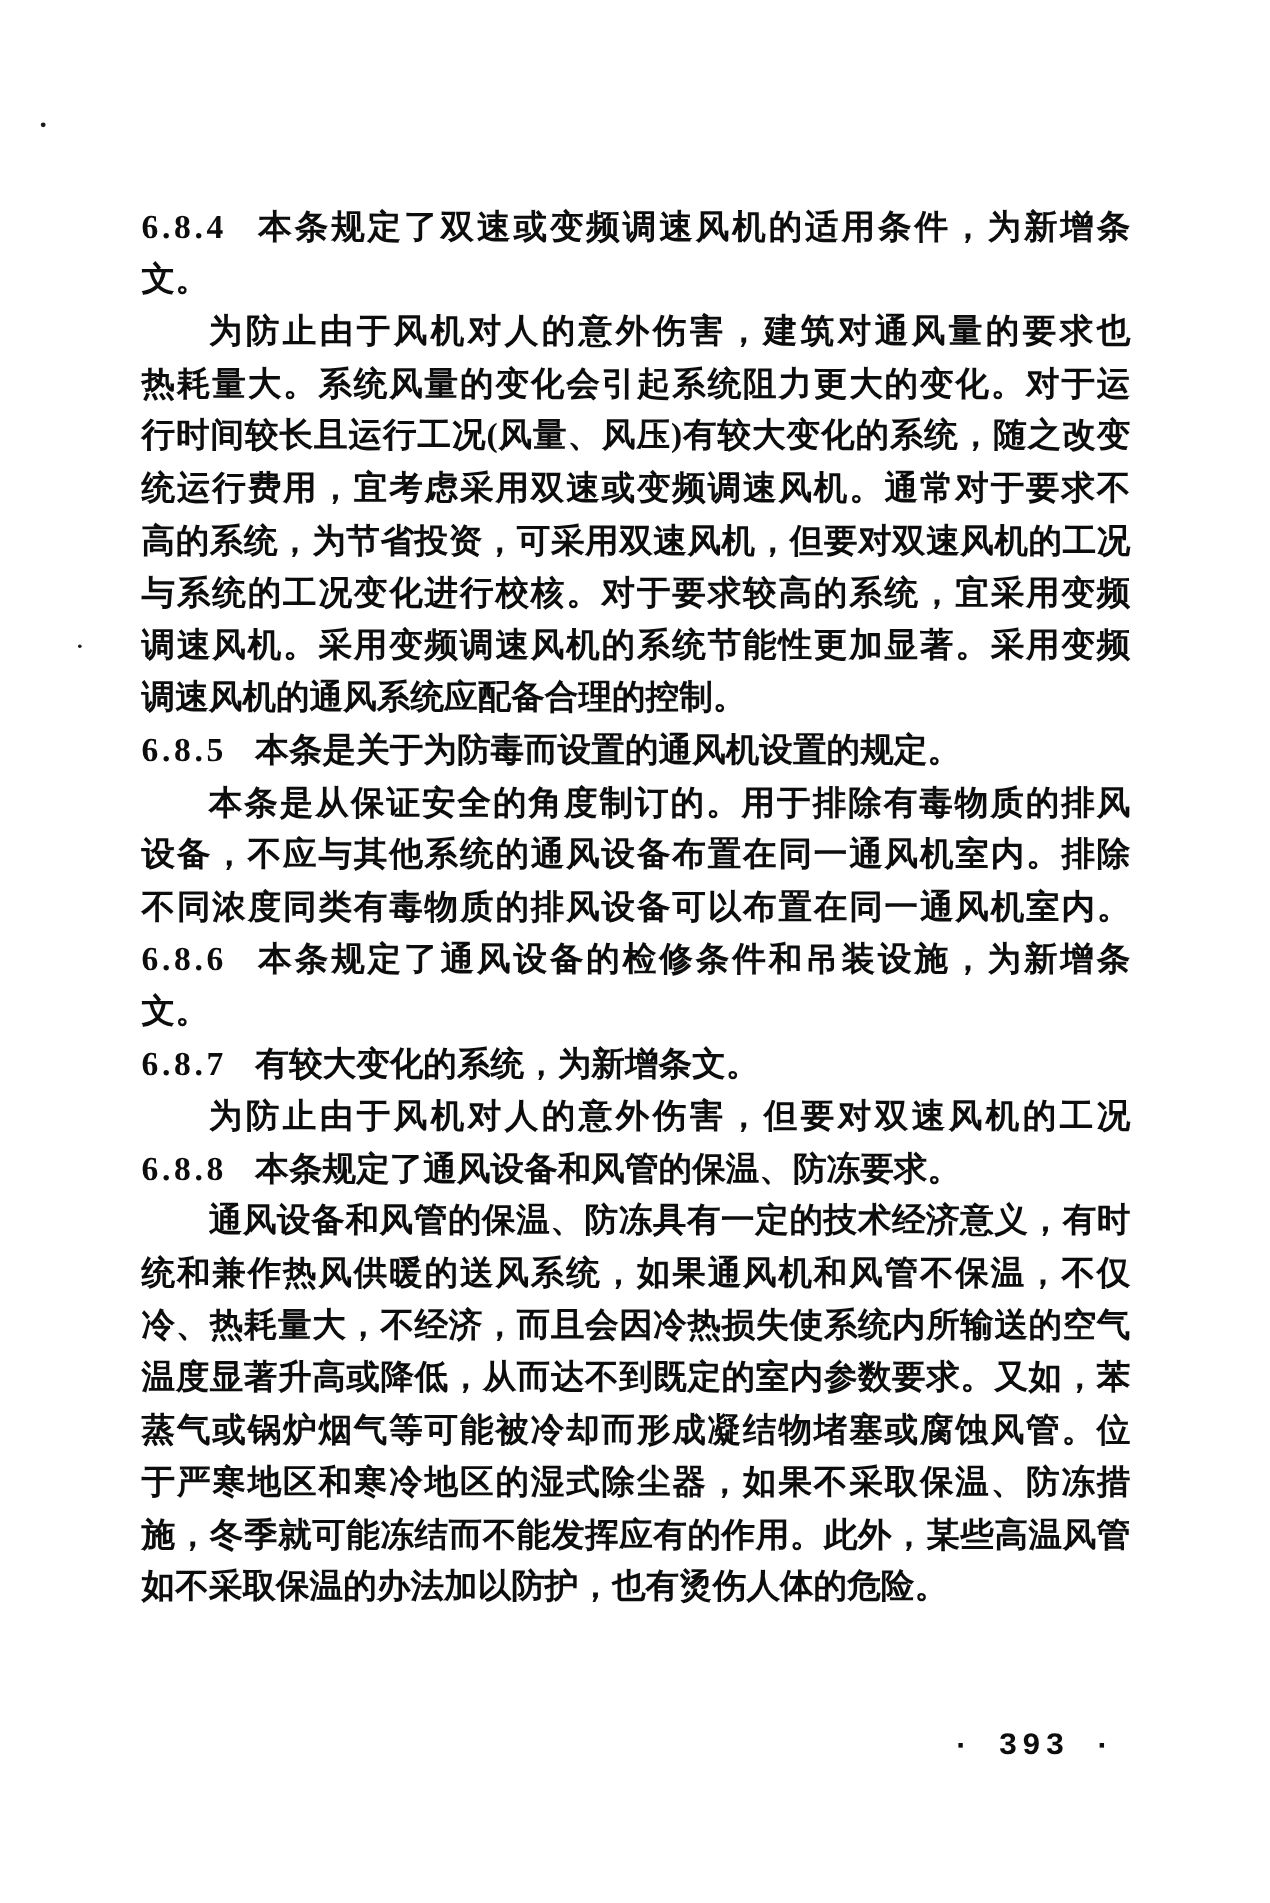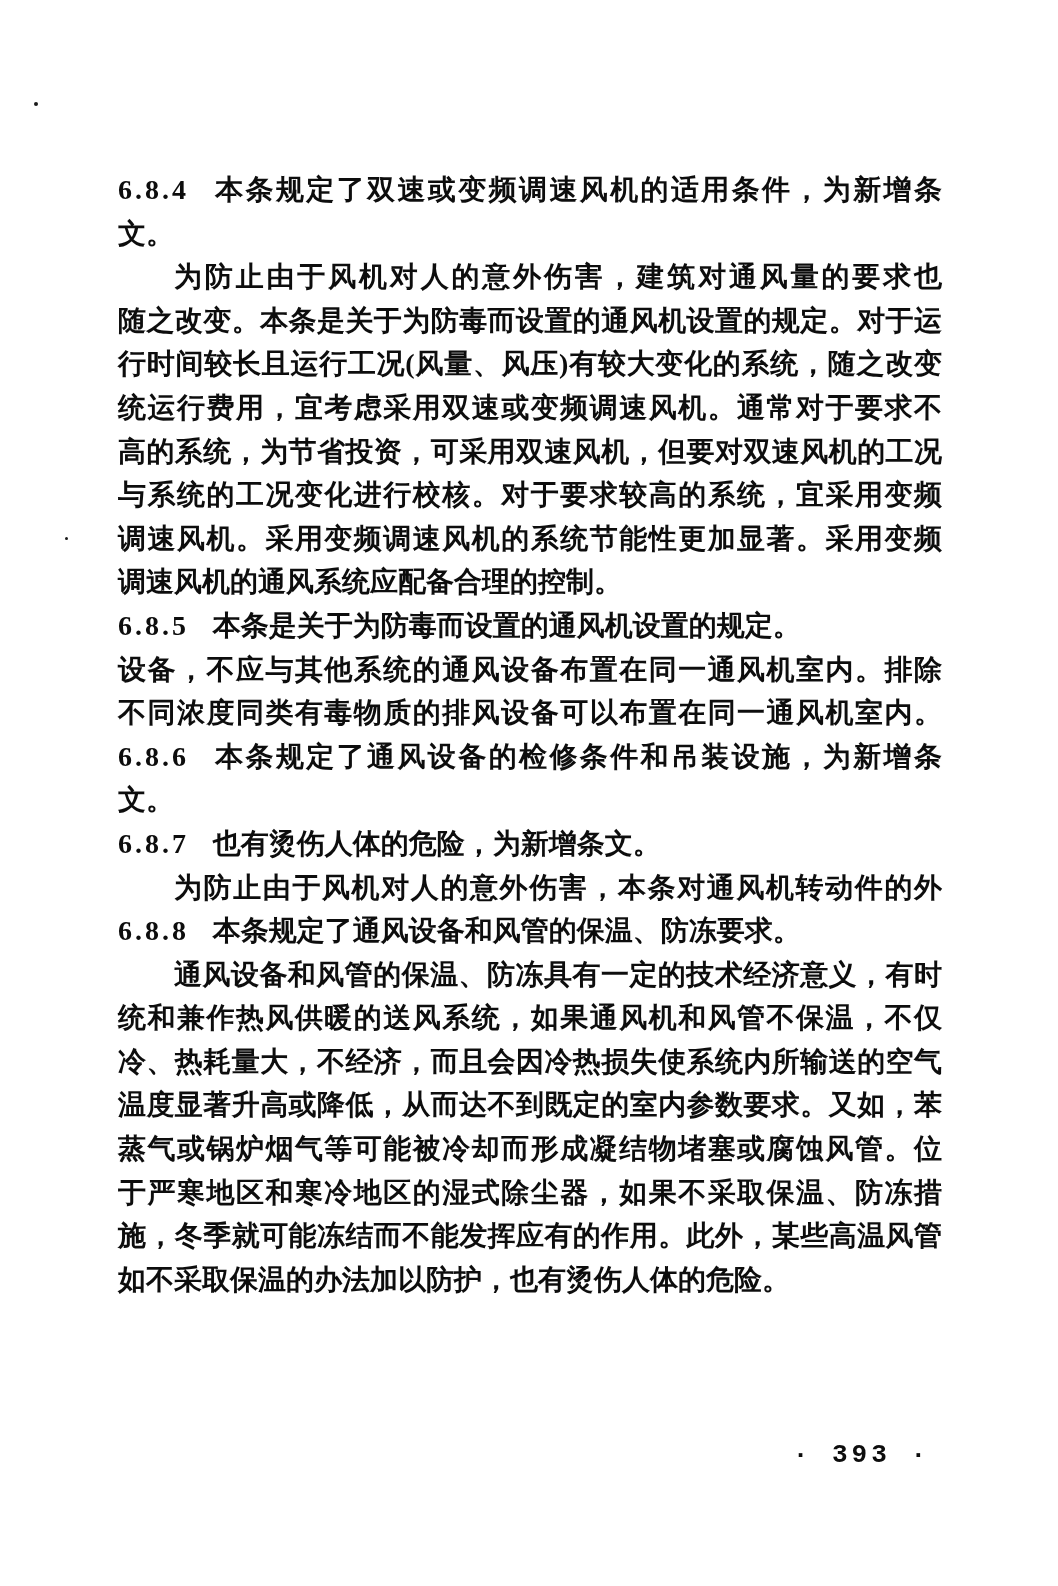--- a/index.html
+++ b/index.html
@@ -67,34 +67,35 @@
 <body>
 
 <div class="page">
   <div class="artifact-dot dot-1"></div>
   <div class="artifact-dot dot-2"></div>
 
   <div class="text-column">
       <div class="line j"><span class="secnum">6.8.4</span><span>本条规定了双速或变频调速风机的适用条件，为新增条</span></div>
       <div class="line"><span>文。</span></div>
       <div class="line j indent"><span>为防止由于风机对人的意外伤害，建筑对通风量的要求也</span></div>
-      <div class="line j"><span>随之改变。本条是关于为防毒而设置的通风机设置的规定。对于运</span></div>
+      <div class="line j"><span>热耗量大。系统风量的变化会引起系统阻力更大的变化。对于运</span></div>
       <div class="line j"><span>行时间较长且运行工况(风量、风压)有较大变化的系统，随之改变</span></div>
       <div class="line j"><span>统运行费用，宜考虑采用双速或变频调速风机。通常对于要求不</span></div>
       <div class="line j"><span>高的系统，为节省投资，可采用双速风机，但要对双速风机的工况</span></div>
       <div class="line j"><span>与系统的工况变化进行校核。对于要求较高的系统，宜采用变频</span></div>
       <div class="line j"><span>调速风机。采用变频调速风机的系统节能性更加显著。采用变频</span></div>
       <div class="line"><span>调速风机的通风系统应配备合理的控制。</span></div>
       <div class="line"><span class="secnum">6.8.5</span><span>本条是关于为防毒而设置的通风机设置的规定。</span></div>
+      <div class="line j indent"><span>本条是从保证安全的角度制订的。用于排除有毒物质的排风</span></div>
       <div class="line j"><span>设备，不应与其他系统的通风设备布置在同一通风机室内。排除</span></div>
       <div class="line j"><span>不同浓度同类有毒物质的排风设备可以布置在同一通风机室内。</span></div>
       <div class="line j"><span class="secnum">6.8.6</span><span>本条规定了通风设备的检修条件和吊装设施，为新增条</span></div>
       <div class="line"><span>文。</span></div>
-      <div class="line"><span class="secnum">6.8.7</span><span>也有烫伤人体的危险，为新增条文。</span></div>
-      <div class="line j indent"><span>为防止由于风机对人的意外伤害，本条对通风机转动件的外</span></div>
+      <div class="line"><span class="secnum">6.8.7</span><span>有较大变化的系统，为新增条文。</span></div>
+      <div class="line j indent"><span>为防止由于风机对人的意外伤害，但要对双速风机的工况</span></div>
       <div class="line"><span class="secnum">6.8.8</span><span>本条规定了通风设备和风管的保温、防冻要求。</span></div>
       <div class="line j indent"><span>通风设备和风管的保温、防冻具有一定的技术经济意义，有时</span></div>
       <div class="line j"><span>统和兼作热风供暖的送风系统，如果通风机和风管不保温，不仅</span></div>
       <div class="line j"><span>冷、热耗量大，不经济，而且会因冷热损失使系统内所输送的空气</span></div>
       <div class="line j"><span>温度显著升高或降低，从而达不到既定的室内参数要求。又如，苯</span></div>
       <div class="line j"><span>蒸气或锅炉烟气等可能被冷却而形成凝结物堵塞或腐蚀风管。位</span></div>
       <div class="line j"><span>于严寒地区和寒冷地区的湿式除尘器，如果不采取保温、防冻措</span></div>
       <div class="line j"><span>施，冬季就可能冻结而不能发挥应有的作用。此外，某些高温风管</span></div>
       <div class="line"><span>如不采取保温的办法加以防护，也有烫伤人体的危险。</span></div>
     </div>

